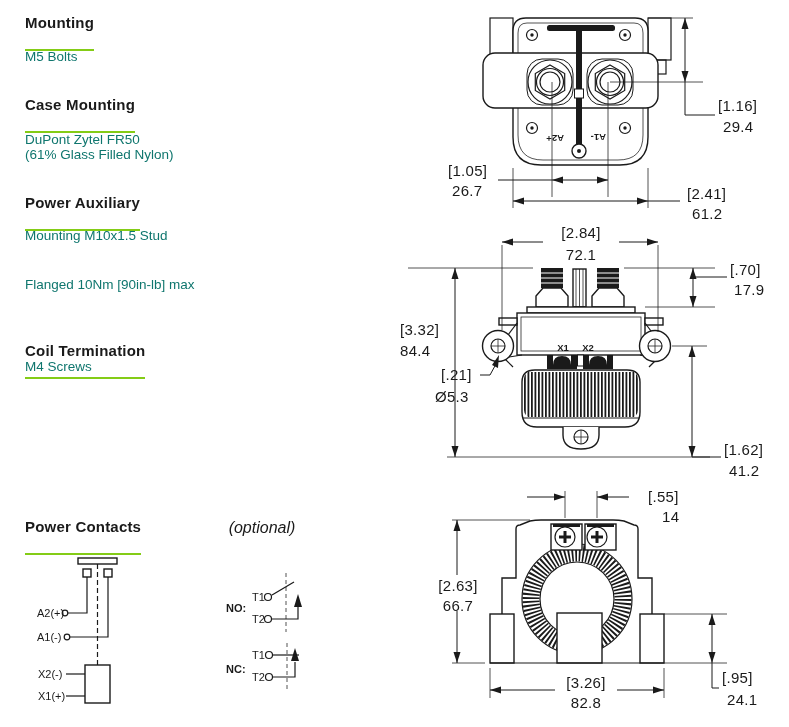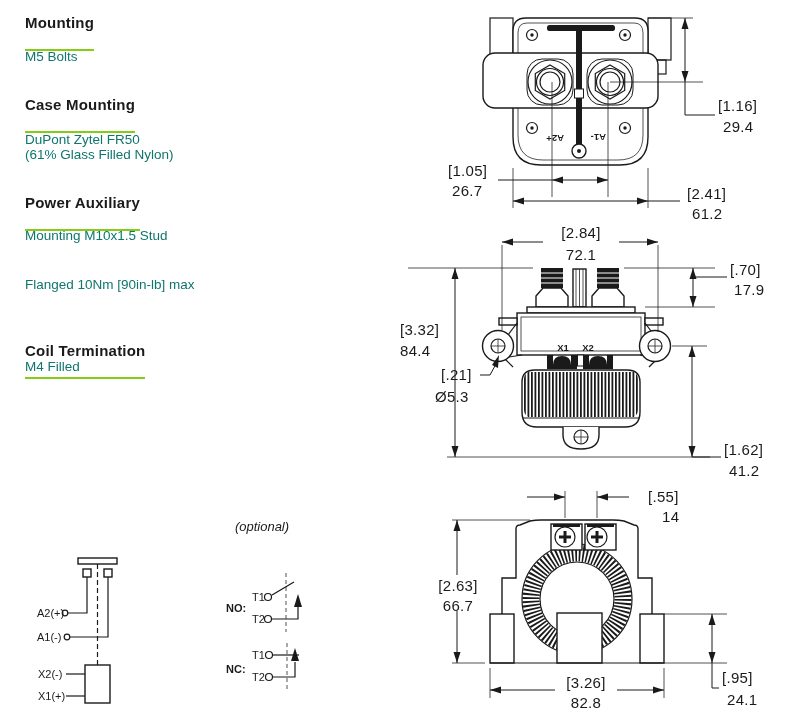--- a/index.html
+++ b/index.html
@@ -2,21 +2,21 @@
 <html><head>
 <meta charset="utf-8">
 <style>
   html,body{margin:0;padding:0;background:#fff;}
   .page{position:relative;width:789px;height:727px;background:#fff;overflow:hidden;
         font-family:"Liberation Sans",sans-serif;color:#1a1a1a;}
   .abs{position:absolute;}
   .spec-head{font-size:15px;font-weight:bold;display:inline-block;
              border-bottom:2px solid #84cc16;padding-bottom:18px;letter-spacing:.2px;}
   .spec-line{font-size:13.5px;color:#0f766e;}
-  .opt{font-size:13px;font-style:italic;text-align:center;}
+  .opt{font-size:16px;font-style:italic;text-align:center;}
   .aux-head-wrap{width:132px;text-align:center;}
   svg{position:absolute;overflow:visible;}
   svg text{font-family:"Liberation Sans",sans-serif;fill:#1a1a1a;}
   .dim{font-size:15px;letter-spacing:.3px;}
   .dimc{font-size:15px;letter-spacing:.3px;text-anchor:middle;}
   .lbl{font-size:9.5px;font-weight:bold;}
   .schlbl{font-size:11px;}
   .schb{font-size:11px;font-weight:bold;}
   .ln{stroke:#1a1a1a;stroke-width:1.2;fill:none;}
   .lnthick{stroke:#1a1a1a;stroke-width:1.4;fill:#fff;}
@@ -36,22 +36,23 @@
 
   <div class="abs" style="left:25px;top:96px;"><span class="spec-head">Case Mounting</span></div>
   <div class="abs spec-line" style="left:25px;top:132px;">DuPont Zytel FR50</div>
   <div class="abs spec-line" style="left:25px;top:147px;">(61% Glass Filled Nylon)</div>
 
   <div class="abs" style="left:25px;top:194px;"><span class="spec-head">Power Auxiliary</span></div>
   <div class="abs spec-line" style="left:25px;top:228px;">Mounting M10x1.5 Stud</div>
   <div class="abs spec-line" style="left:25px;top:277px;">Flanged 10Nm [90in-lb] max</div>
 
   <div class="abs" style="left:25px;top:326px;margin-top:16px;"><span class="spec-head">Coil Termination</span></div>
-  <div class="abs spec-line" style="left:25px;top:359px;">M4 Filled</div>
-
+  <div class="abs spec-line" style="left:25px;top:359px;">M4 Screws</div>
+
+  <div class="abs" style="left:25px;top:518px;"><span class="spec-head">Power Contacts</span></div>
   <div class="abs aux-head-wrap" style="left:196px;top:519px;">
     <div class="opt">(optional)</div>
   </div>
 
   <svg style="left:30px;top:550px;" width="145" height="165" viewBox="0 0 145 165">
     <rect class="lnthick" x="48" y="8" width="39" height="6"></rect>
     <line class="ln" x1="67.5" y1="14" x2="67.5" y2="115" stroke-dasharray="5 3" stroke-width="1"></line>
     <rect class="lnthick" x="53" y="19" width="8" height="8"></rect>
     <rect class="lnthick" x="74" y="19" width="8" height="8"></rect>
     <polyline class="ln" points="57,27 57,63 38,63"></polyline>

